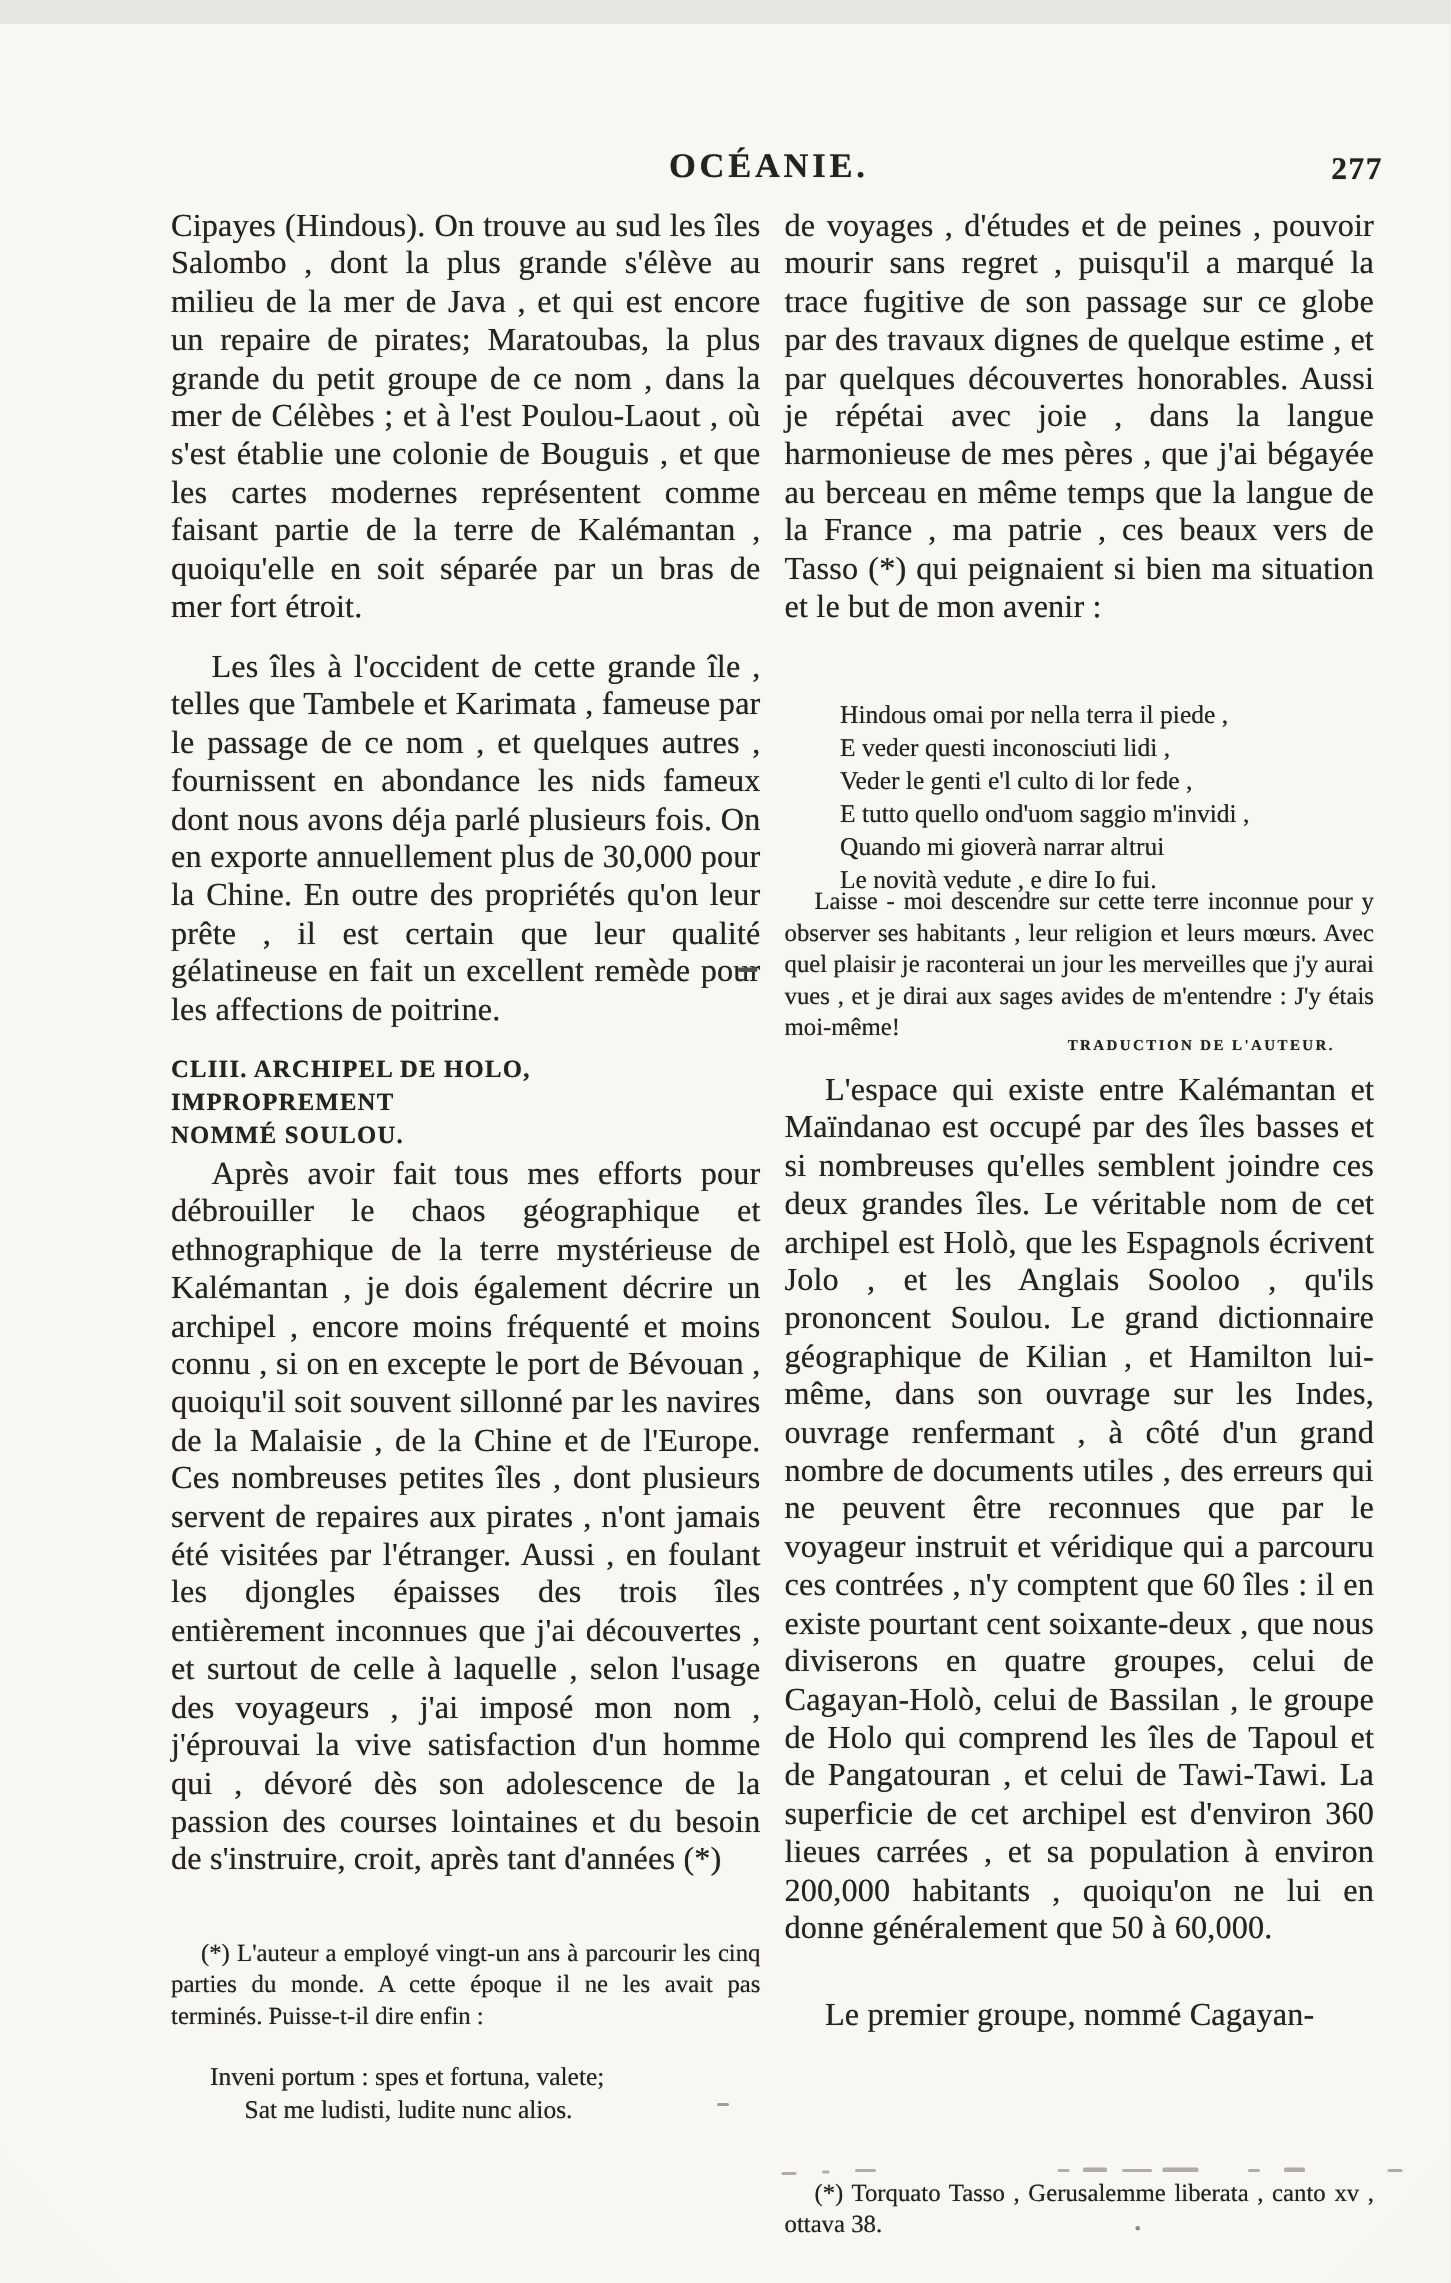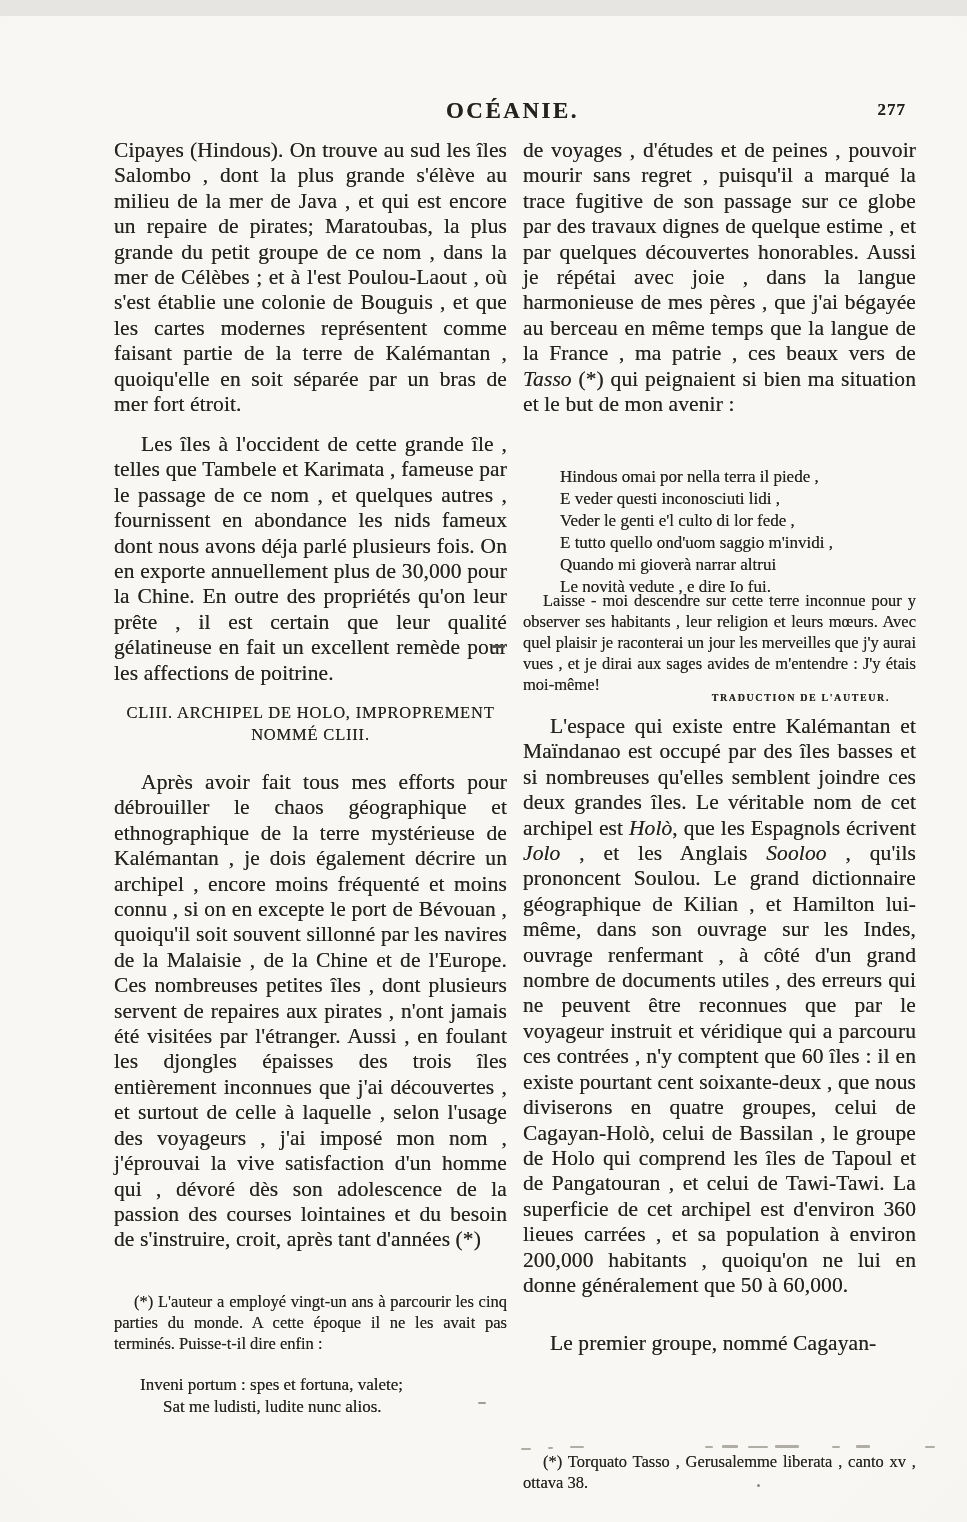--- a/index.html
+++ b/index.html
@@ -9,60 +9,60 @@
     background-image:radial-gradient(ellipse 135% 120% at 50% 45%, #f8f7f3 50%, #f1f0ec 82%, #e9e8e2 100%);
     font-family:"Liberation Serif","DejaVu Serif",serif;
     color:#25231e;
     overflow:hidden;
   }
   .abs{position:absolute;margin:0;}
   .ink{text-shadow:0 0 0.5px rgba(35,32,26,0.65);}
   
   .title{left:0;right:0;top:82px;text-align:center;padding-left:58px;
          font-size:23px;font-weight:bold;letter-spacing:2.5px;}
-  .pageno{top:84px;right:61px;font-size:17px;font-weight:bold;letter-spacing:1px;}
+  .pageno{top:84px;right:45px;font-size:21px;font-weight:bold;letter-spacing:1px;}
   
   .body{width:393px;font-size:21.5px;line-height:25.4px;text-align:justify;letter-spacing:0.1px;}
   .lcol{left:114px;}
   .rcol{left:523px;}
   .indent{text-indent:27px;}
   
-  .sec-heading{left:114px;top:686px;width:393px;text-align:center;
-               font-size:16.5px;line-height:22px;letter-spacing:0.8px;font-weight:normal;}
+  .sec-heading{left:114px;top:686px;width:393px;
+               font-size:16.5px;line-height:22px;letter-spacing:0.8px;font-weight:bold;}
   
   .footnote{width:393px;font-size:16.5px;line-height:20.8px;text-align:justify;}
   .fn-indent{text-indent:20px;}
   .verse{font-size:17px;line-height:22px;white-space:nowrap;}
   .verse-it{left:560px;top:450px;}
   .verse-la{left:114px;top:1358px;font-family:Liberation Serif, serif;}
   .verse-la .l2{margin-left:23px;}
   .translation{width:393px;font-size:16.5px;line-height:21px;text-align:justify;text-indent:20px;}
   .credit{left:523px;top:676px;width:393px;text-align:right;padding-right:26px;box-sizing:border-box;
           font-size:10px;font-weight:bold;letter-spacing:1.6px;}
-  .italic{font-style:italic;}
+  .italic{}
   
   .gutter-dash{left:492px;top:629px;width:13px;height:3px;background:#55534e;border-radius:2px;}
   .noise{height:2px;background:#88857d;opacity:0.65;border-radius:1px;}
   .dot{left:757px;top:1468px;width:3px;height:3px;background:#6f6c66;border-radius:50%;opacity:0.8;}
   .tick{left:478px;top:1386px;width:8px;height:2px;background:#7a776f;opacity:0.7;border-radius:1px;}
 </style>
 </head>
 <body>
 
 <div class="page">
 
   <p class="abs title ink">OCÉANIE.</p>
   <p class="abs pageno ink">277</p>
 
   <p class="abs body lcol ink" style="top:122px;">Cipayes (Hindous). On trouve au sud les îles Salombo , dont la plus grande s'élève au milieu de la mer de Java , et qui est encore un repaire de pirates; Maratoubas, la plus grande du petit groupe de ce nom , dans la mer de Célèbes ; et à l'est Poulou-Laout , où s'est établie une colonie de Bouguis , et que les cartes modernes représentent comme faisant partie de la terre de Kalémantan , quoiqu'elle en soit séparée par un bras de mer fort étroit.</p>
   <p class="abs body lcol indent ink" style="top:416px;">Les îles à l'occident de cette grande île , telles que Tambele et Karimata , fameuse par le passage de ce nom , et quelques autres , fournissent en abondance les nids fameux dont nous avons déja parlé plusieurs fois. On en exporte annuellement plus de 30,000 pour la Chine. En outre des propriétés qu'on leur prête , il est certain que leur qualité gélatineuse en fait un excellent remède pour les affections de poitrine.</p>
 
   <div class="abs sec-heading ink">
     <div>CLIII. ARCHIPEL DE HOLO, IMPROPREMENT</div>
-    <div>NOMMÉ CLIII.</div>
+    <div>NOMMÉ SOULOU.</div>
   </div>
 
   <p class="abs body lcol indent ink" style="top:754px;">Après avoir fait tous mes efforts pour débrouiller le chaos géographique et ethnographique de la terre mystérieuse de Kalémantan , je dois également décrire un archipel , encore moins fréquenté et moins connu , si on en excepte le port de Bévouan , quoiqu'il soit souvent sillonné par les navires de la Malaisie , de la Chine et de l'Europe. Ces nombreuses petites îles , dont plusieurs servent de repaires aux pirates , n'ont jamais été visitées par l'étranger. Aussi , en foulant les djongles épaisses des trois îles entièrement inconnues que j'ai découvertes , et surtout de celle à laquelle , selon l'usage des voyageurs , j'ai imposé mon nom , j'éprouvai la vive satisfaction d'un homme qui , dévoré dès son adolescence de la passion des courses lointaines et du besoin de s'instruire, croit, après tant d'années (*)</p>
 
   <p class="abs footnote lcol fn-indent ink" style="top:1276px;">(*) L'auteur a employé vingt-un ans à parcourir les cinq parties du monde. A cette époque il ne les avait pas terminés. Puisse-t-il dire enfin :</p>
 
   <div class="abs verse verse-la ink">
     <div class="l1" style="margin-left:26px;">Inveni portum : spes et fortuna, valete;</div>
     <div class="l2" style="margin-left:49px;">Sat me ludisti, ludite nunc alios.</div>
   </div>

